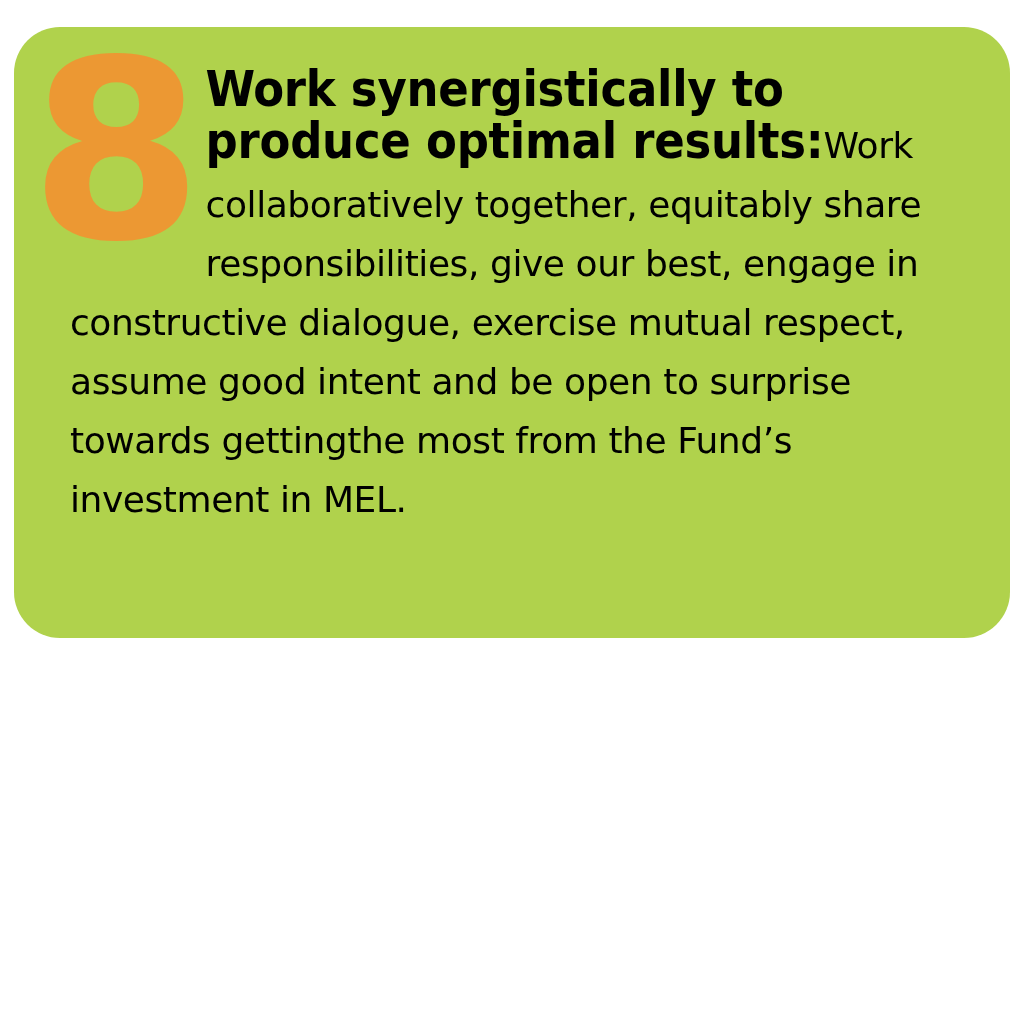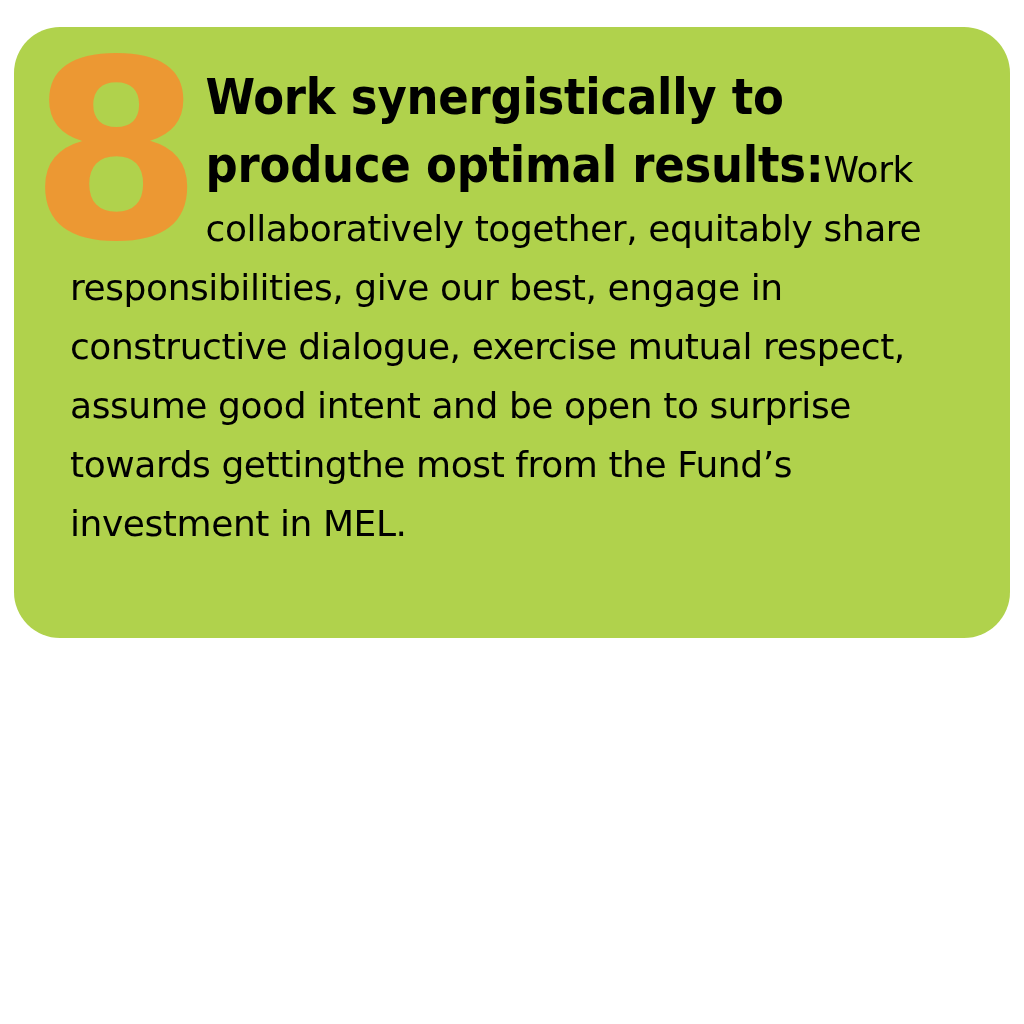--- a/index.html
+++ b/index.html
@@ -57,21 +57,21 @@
   .text-flow {
     padding: 36px 18px 0 56px;
     color: #000000;
   }
 
   .principle-heading {
     display: inline;
     font-family: "DejaVu Sans Condensed", "Liberation Sans Narrow", "Liberation Sans", sans-serif;
     font-weight: bold;
     font-size: 50px;
-    line-height: 68px;
+    line-height: 52px;
     letter-spacing: -0.005em;
     color: #000000;
     text-align: center;
     -webkit-font-smoothing: antialiased;
   }
 
   .principle-body {
     display: inline;
     font-family: "DejaVu Sans", sans-serif;
     font-weight: normal;

